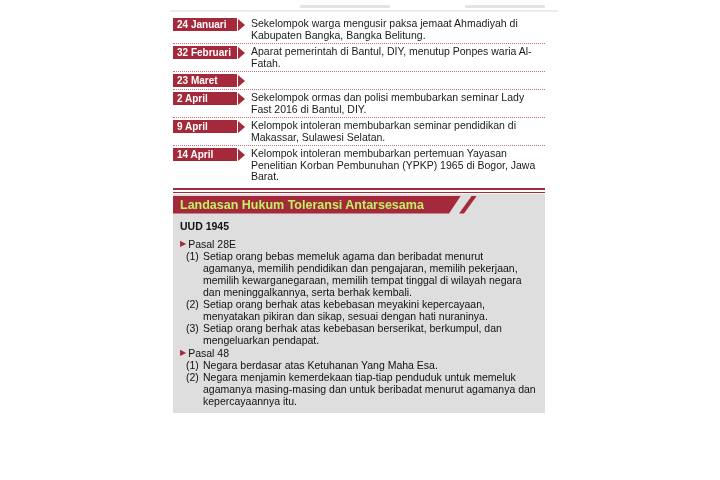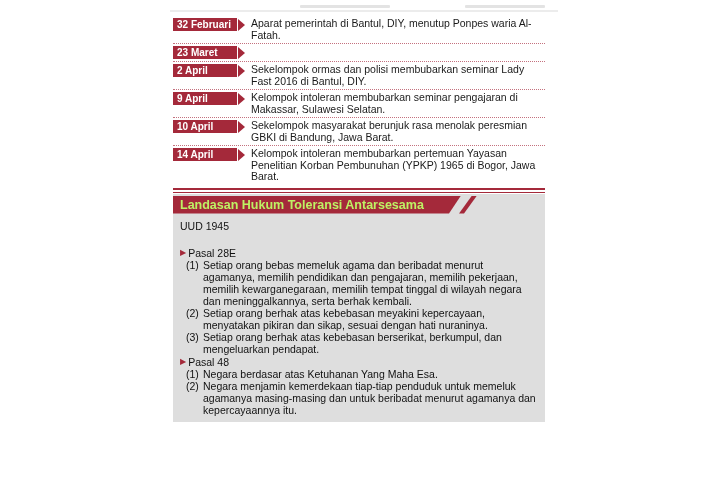--- a/index.html
+++ b/index.html
@@ -46,39 +46,46 @@
   .sec2-bar {
     position:absolute; left:0; top:2px; width:288px; height:18px; box-sizing:border-box;
     background:#A4293A; color:#bef264; font-weight:bold; font-size:12.5px; line-height:18px;
     padding-left:7px; clip-path:polygon(0 0, 100% 0, calc(100% - 12px) 100%, 0 100%);
   }
   .sec2-stripe {
     position:absolute; left:286px; top:2px; width:20px; height:18px;
     background:#A4293A; clip-path:polygon(13px 0, 18px 0, 5px 100%, 0 100%);
   }
   .legal-body { padding:6px 8px 1px 7px; font-size:10.5px; line-height:12px; color:#111; }
-  .uud { font-weight:normal; margin-bottom:15px; }
+  .uud { font-weight:bold; margin-bottom:6px; }
   .pasal-row { display:flex; align-items:flex-start; margin-top:1px; }
   .pasal-bullet { color:#A4293A; font-size:8px; line-height:12px; margin-right:2px; }
   .clause { display:flex; margin-left:6px; }
   .clause-num { flex:0 0 17px; }
   .clause-text { flex:1; }
 </style>
 </head>
 <body>
 
 <div class="canvas">
   <div class="artifact a1"></div>
   <div class="artifact a2"></div>
   <div class="artifact-line"></div>
 
   <div class="content">
 
 
     <div class="entries">
+        <div class="entry">
+          <div class="badge-wrap">
+            <div class="badge">24 Januari</div>
+            <div class="badge-arrow"></div>
+          </div>
+          <div class="entry-text"><span>Sekelompok warga mengusir paksa jemaat Ahmadiyah di Kabupaten Bangka, Bangka Belitung.</span></div>
+        </div>
         <div class="entry">
           <div class="badge-wrap">
             <div class="badge">32 Februari</div>
             <div class="badge-arrow"></div>
           </div>
           <div class="entry-text"><span>Aparat pemerintah di Bantul, DIY, menutup Ponpes waria Al-Fatah.</span></div>
         </div>
         <div class="entry">
           <div class="badge-wrap">
             <div class="badge">23 Maret</div>
@@ -90,28 +97,21 @@
             <div class="badge">2 April</div>
             <div class="badge-arrow"></div>
           </div>
           <div class="entry-text"><span>Sekelompok ormas dan polisi membubarkan seminar Lady Fast 2016 di Bantul, DIY.</span></div>
         </div>
         <div class="entry">
           <div class="badge-wrap">
             <div class="badge">9 April</div>
             <div class="badge-arrow"></div>
           </div>
-          <div class="entry-text"><span>Kelompok intoleran membubarkan seminar pengajaran di Makassar, Sulawesi Selatan.</span></div>
-        </div>
-        <div class="entry">
-          <div class="badge-wrap">
-            <div class="badge">10 April</div>
-            <div class="badge-arrow"></div>
-          </div>
-          <div class="entry-text"><span>Sekelompok masyarakat berunjuk rasa menolak peresmian GBKI di Bandung, Jawa Barat.</span></div>
+          <div class="entry-text"><span>Kelompok intoleran membubarkan seminar pendidikan di Makassar, Sulawesi Selatan.</span></div>
         </div>
         <div class="entry">
           <div class="badge-wrap">
             <div class="badge">14 April</div>
             <div class="badge-arrow"></div>
           </div>
           <div class="entry-text"><span>Kelompok intoleran membubarkan pertemuan Yayasan Penelitian Korban Pembunuhan (YPKP) 1965 di Bogor, Jawa Barat.</span></div>
         </div>
       </div>
 

